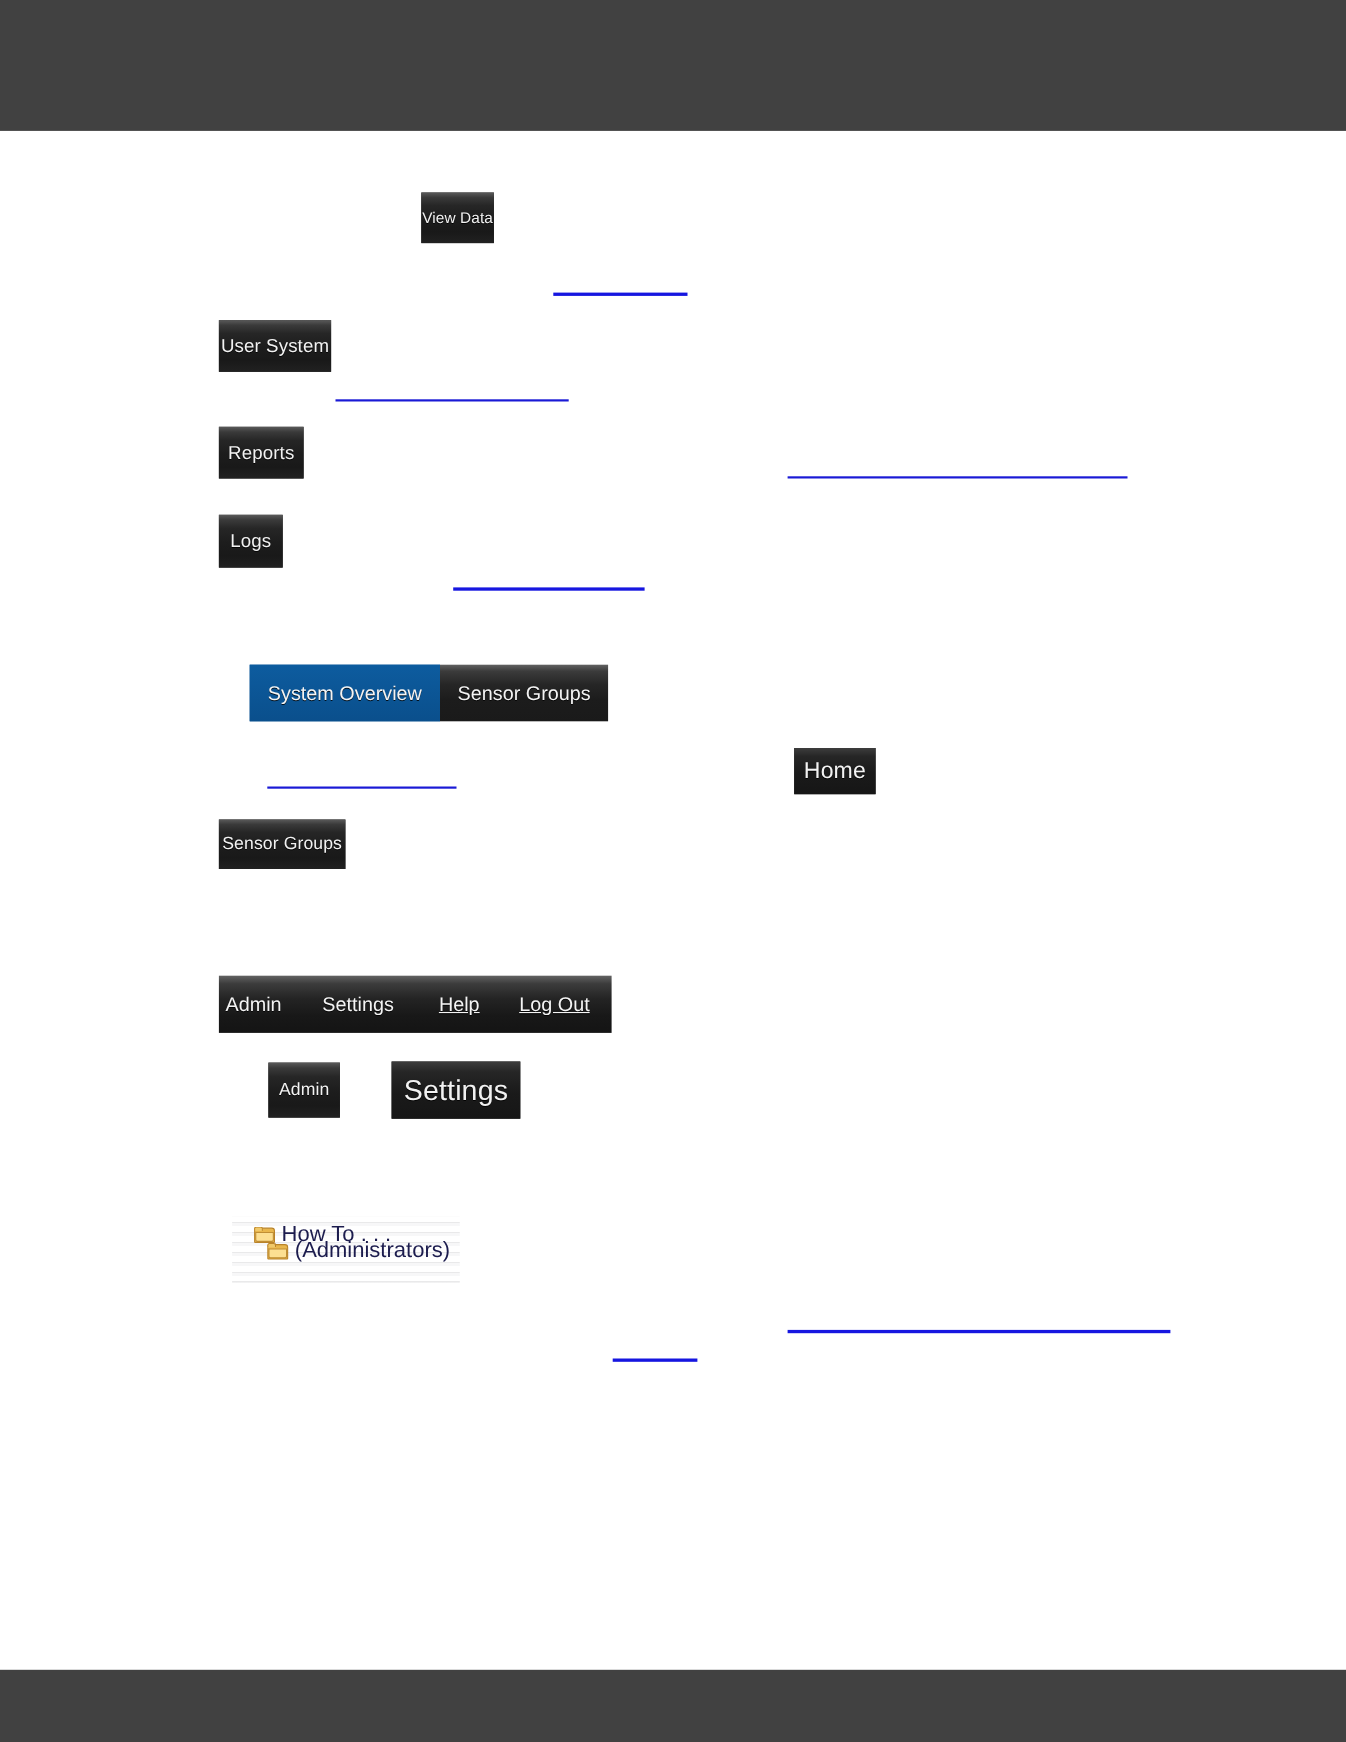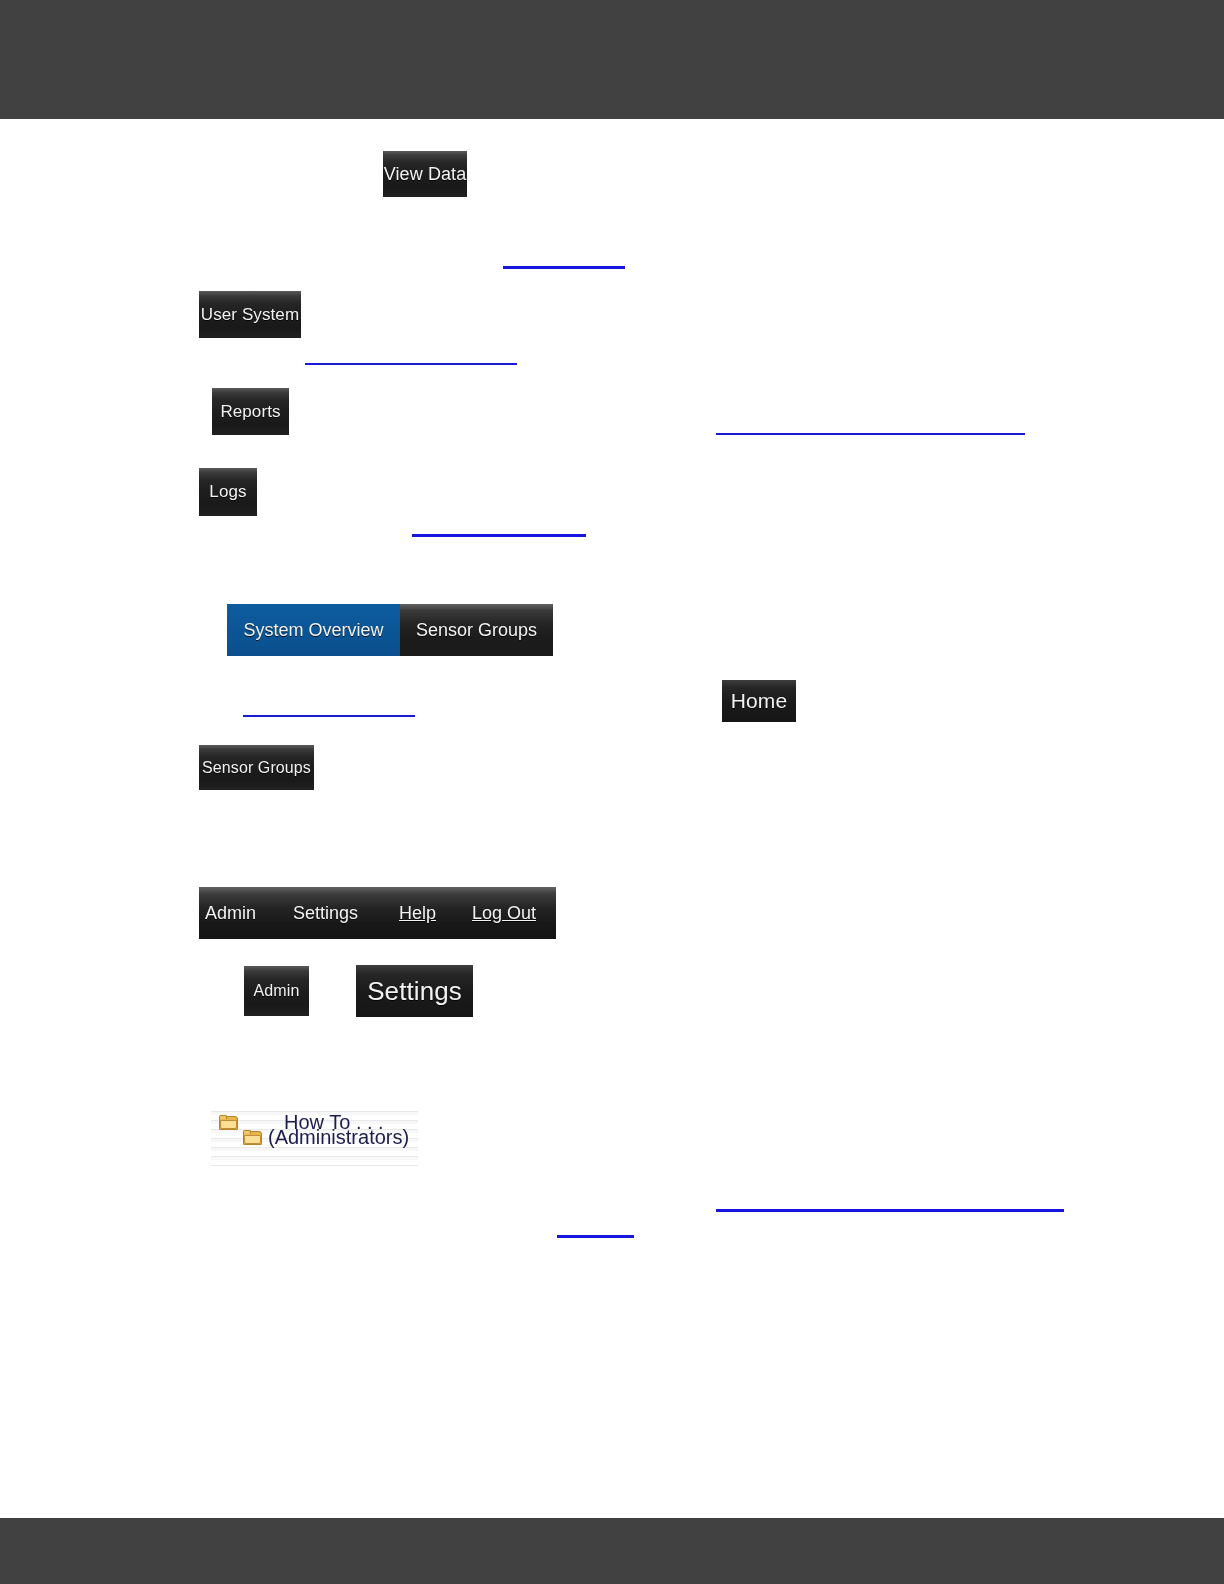--- a/index.html
+++ b/index.html
@@ -118,25 +118,25 @@
     border-radius:0 0 2px 2px;
   }
 </style>
 </head>
 <body>
 
 <div id="header-bar" class="chrome-bar"></div>
 
 <div id="doc-canvas">
 
-  <div class="ui-btn" id="btn-view-data" style="left: 383px; top: 32px; width: 84px; height: 46px; font-size: 18px;">View Data</div>
+  <div class="ui-btn" id="btn-view-data" style="left: 383px; top: 56px; width: 66px; height: 46px; font-size: 14px;">View Data</div>
 
   <div class="ui-btn" id="btn-user-alerts" style="left: 199px; top: 172px; width: 102px; height: 47px; font-size: 17px;">User System</div>
 
-  <div class="ui-btn" id="btn-reports" style="left: 212px; top: 269px; width: 77px; height: 47px; font-size: 17px;">Reports</div>
+  <div class="ui-btn" id="btn-reports" style="left: 199px; top: 269px; width: 77px; height: 47px; font-size: 17px;">Reports</div>
 
   <div class="ui-btn" id="btn-logs" style="left: 199px; top: 349px; width: 58px; height: 48px; font-size: 17px;">Logs</div>
 
   <div class="ui-btn flat" id="btn-home" style="left: 722px; top: 561px; width: 74px; height: 42px; font-size: 21px;">Home</div>
 
   <div class="ui-btn" id="btn-sensor-groups" style="left: 199px; top: 626px; width: 115px; height: 45px; font-size: 16px;">Sensor Groups</div>
 
   <div class="ui-btn" id="btn-admin" style="left: 244px; top: 847px; width: 65px; height: 50px; font-size: 16px;">Admin</div>
 
   <div class="ui-btn flat" id="btn-settings" style="left: 356px; top: 846px; width: 117px; height: 52px; font-size: 26px;">Settings</div>
@@ -147,21 +147,21 @@
   </div>
 
   <div class="navbar" id="navbar" style="left: 199px; top: 768px; width: 357px; height: 52px;">
     <div class="nav-item" id="nav-admin" style="position: absolute; left: 6px; font-size: 18px;">Admin</div>
     <div class="nav-item" id="nav-settings" style="position: absolute; left: 94px; font-size: 18px;">Settings</div>
     <div class="nav-item" id="nav-help" style="position: absolute; left: 200px; font-size: 18px; text-decoration: underline;">Help</div>
     <div class="nav-item" id="nav-log-out" style="position: absolute; left: 273px; font-size: 18px; text-decoration: underline;">Log Out</div>
   </div>
 
   <div id="folder-tree" style="left: 211px; top: 987px; width: 207px; height: 60px;">
-    <div class="tree-row" id="tree-row-0" style="left: 8px; top: 5px; gap: 40px;">
+    <div class="tree-row" id="tree-row-0" style="left: 20px; top: 5px;">
       <span class="folder-ico">
         <span class="back"></span>
           <span class="tab-lip"></span>
           <span class="front"></span>
       </span>
       <span class="tree-label">How To . . .</span>
     </div>
     <div class="tree-row" id="tree-row-1" style="left: 32px; top: 20px;">
       <span class="folder-ico">
         <span class="back"></span>

